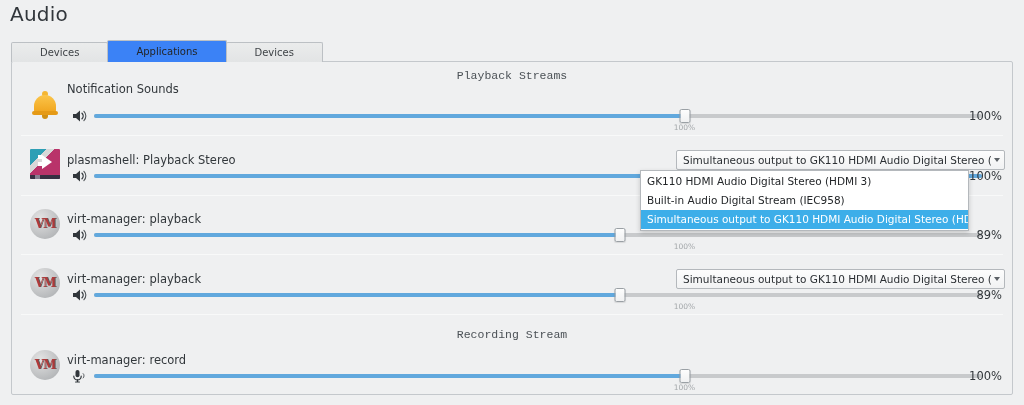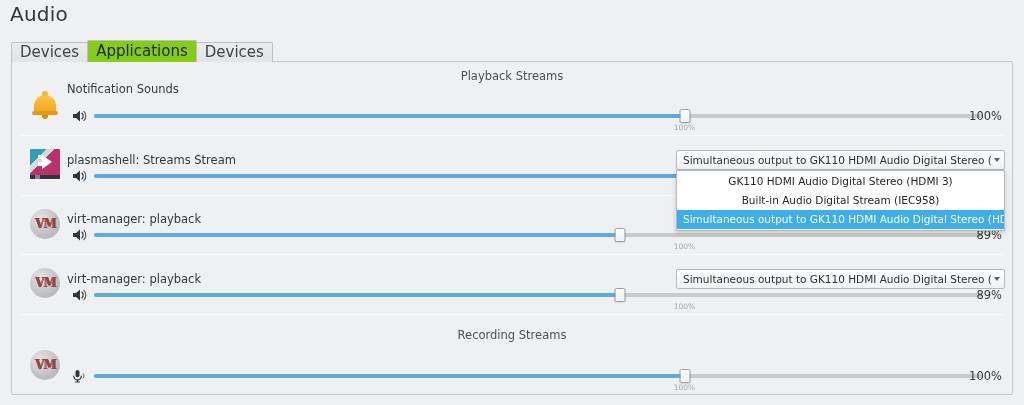--- a/index.html
+++ b/index.html
@@ -20,53 +20,53 @@
   }
 
   
   .tabbar {
     position: absolute; left: 11px; top: 41px;
     height: 21px; display: flex; align-items: flex-end;
     z-index: 5;
   }
   .tab {
     height: 20px; line-height: 19px;
-    padding: 0 8px;
-    font-size: 15px; color: #3f4347;
+    padding: 0 28px;
+    font-size: 10px; color: #3f4347;
     border: 1px solid #bcc0c4;
     border-bottom: none;
     border-top-left-radius: 2px; border-top-right-radius: 2px;
     background: linear-gradient(#ebecec, #e2e4e5);
     margin-right: -1px;
     white-space: nowrap;
     position: relative;
   }
   .tab.active {
-    background: #84cc16;
+    background: #3b82f6;
     color: #232629;
     height: 22px; line-height: 21px;
     z-index: 3;
     border-color: #bcc0c4;
   }
 
   
   .frame {
     position: absolute; left: 11px; top: 61px;
     width: 1002px; height: 334px;
     background: #eff0f1;
     border: 1px solid #c4c8cc;
     border-radius: 2px;
   }
   .frame-inner { position: relative; width: 100%; height: 100%; overflow: hidden; }
 
   
   .section-header {
     position: absolute; left: 0; width: 100%;
     text-align: center;
-    font-size: 11.5px; color: #4b5156;
+    font-size: 11.5px; color: #4b5156; font-family: Liberation Mono, monospace;
   }
 
   
   .row { position: absolute; left: 0; width: 100%; }
   .row-divider {
     position: absolute; left: 9px; right: 9px; height: 1px;
     background: #dcdede;
     border-bottom: 1px solid #f8f9f9;
   }
 
@@ -266,40 +266,40 @@
         </div>
         <div class="pct-label" style="right:10px; top:47px; width:46px;">100%</div>
         <div class="row-divider" style="top:73px;"></div>
       </div>
 
       <div class="row">
         <div class="app-icon icon-plasma" style="left:18px; top:87px;">
           <div class="chev"></div>
             <div class="strip"></div>
         </div>
-        <div class="stream-name" style="left:55px; top:91px;">plasmashell: Streams Stream</div>
+        <div class="stream-name" style="left:55px; top:91px;">plasmashell: Playback Stereo</div>
         <div class="vol-glyph" style="left:60px; top:107px;">
           <svg width="16" height="14" viewBox="0 0 16 14">
             <path d="M1 5h3l4-3.4v10.8L4 9H1z" fill="#31363b"></path>
             <path d="M10 4.2a4 4 0 010 5.6" stroke="#31363b" stroke-width="1.3" fill="none" stroke-linecap="round"></path>
             <path d="M11.9 2.4a6.4 6.4 0 010 9.2" stroke="#31363b" stroke-width="1.1" fill="none" stroke-linecap="round" opacity=".85"></path>
           </svg>
         </div>
         <div class="slider" style="left:82px; top:105px; width:888px;">
           <div class="track"></div>
           <div class="fill" style="width:100%;"></div>
         </div>
         <div class="pct-label" style="right:10px; top:107px; width:46px;">100%</div>
 
         <div class="combo" style="left:664px; top:88px; width:329px;">
           <div class="combo-text">Simultaneous output to GK110 HDMI Audio Digital Stereo (HDMI 3), Built-in A</div>
           <div class="combo-arrow"></div>
         </div>
 
-        <div class="dropdown" style="left:664px; top:108px; width:329px;text-align:center;">
+        <div class="dropdown" style="left:628px; top:108px; width:329px;">
           <div class="opt">GK110 HDMI Audio Digital Stereo (HDMI 3)</div>
           <div class="opt">Built-in Audio Digital Stream (IEC958)</div>
           <div class="opt selected">Simultaneous output to GK110 HDMI Audio Digital Stereo (HDMI 3), Built-in ...</div>
         </div>
 
         <div class="row-divider" style="top:133px;"></div>
       </div>
 
       <div class="row">
         <div class="app-icon icon-vm" style="left:18px; top:147px;">
@@ -344,26 +344,27 @@
         <div class="pct-label" style="right:10px; top:226px; width:46px;">89%</div>
 
         <div class="combo" style="left:664px; top:207px; width:329px;">
           <div class="combo-text">Simultaneous output to GK110 HDMI Audio Digital Stereo (HDMI 3), Built-in A</div>
           <div class="combo-arrow"></div>
         </div>
 
         <div class="row-divider" style="top:252px;"></div>
       </div>
 
-      <div class="section-header" style="top:266px;">Recording Streams</div>
+      <div class="section-header" style="top:266px;">Recording Stream</div>
 
       <div class="row">
         <div class="app-icon icon-vm" style="left:18px; top:288px;">
           <div class="vm-text">VM</div>
         </div>
+        <div class="stream-name" style="left:55px; top:291px;">virt-manager: record</div>
         <div class="vol-glyph" style="left:59px; top:307px;">
           <svg width="16" height="14" viewBox="0 0 16 14">
             <rect x="4.5" y="1" width="4" height="7.2" rx="2" fill="#31363b"></rect>
             <path d="M2.8 7.2a3.7 3.7 0 007.4 0" stroke="#31363b" stroke-width="1.2" fill="none" stroke-linecap="round"></path>
             <path d="M6.5 10.9v2.1M4.6 13h3.8" stroke="#31363b" stroke-width="1.2" stroke-linecap="round"></path>
             <path d="M12.2 4.6a3 3 0 010 4.4" stroke="#31363b" stroke-width="1" fill="none" stroke-linecap="round" opacity=".8"></path>
           </svg>
         </div>
         <div class="slider" style="left:82px; top:305px; width:888px;">
           <div class="track"></div>

